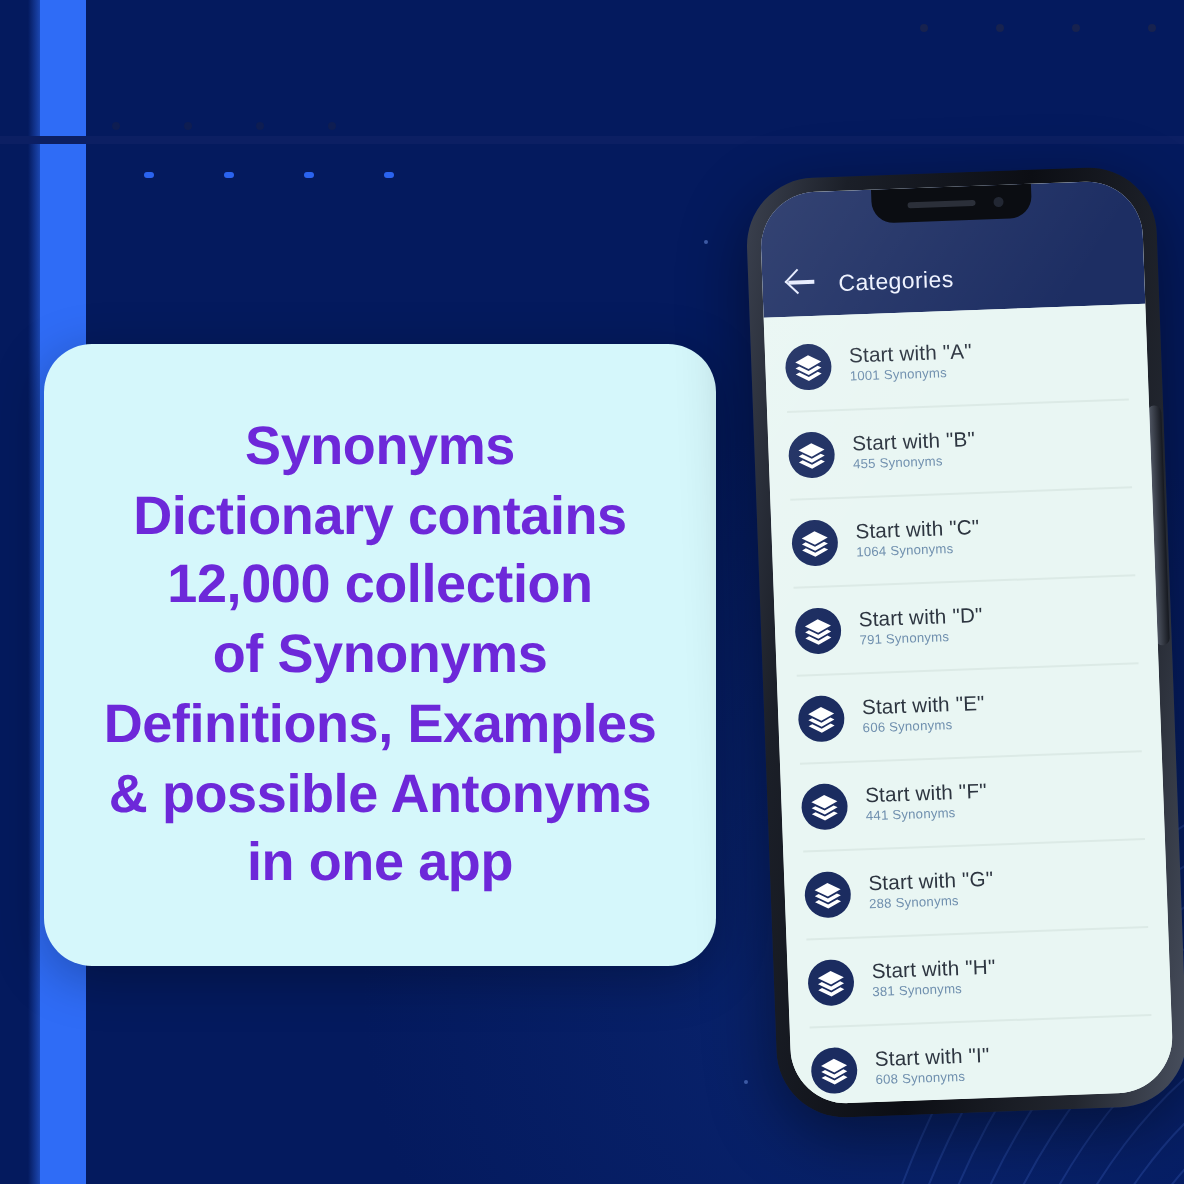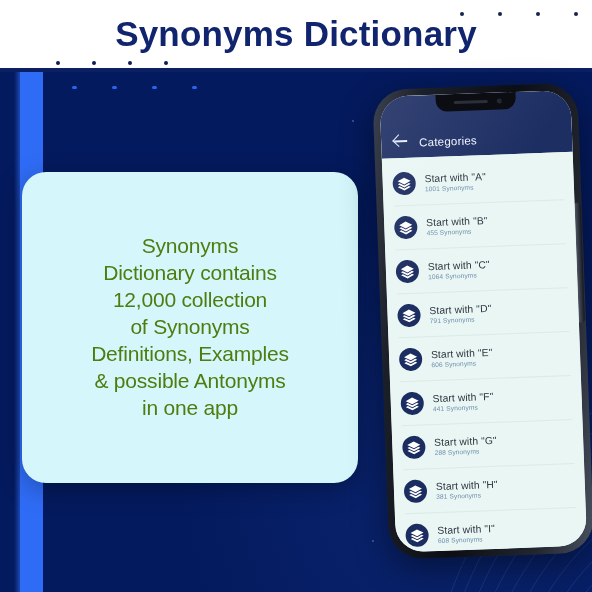--- a/index.html
+++ b/index.html
@@ -48,22 +48,22 @@
 
   
   .card{
     position:absolute;left:22px;top:172px;width:336px;height:311px;
     background:#d5f7fb;border-radius:24px;
     box-shadow:0 6px 26px rgba(0,0,0,.28);
     display:flex;align-items:center;justify-content:center;
     padding:10px 14px;box-sizing:border-box;
   }
   .card-text{
-    text-align:center;color:#4d7c0f;
-    font-size:21px;line-height:1.285;font-weight:400;letter-spacing:-.2px;
+    text-align:center;color:#6d28d9;
+    font-size:27px;line-height:1.285;font-weight:700;letter-spacing:-.2px;
     white-space:pre-line;
   }
 
   
   .phone{
     position:absolute;left:381px;top:86px;width:218px;height:480px;
     transform:rotate(-2.1deg);
   }
   .phone-body{
     position:absolute;left:0;top:0;width:205px;height:470px;
@@ -148,23 +148,20 @@
     <span class="speck" style="left:578px;top:206px;"></span>
     <span class="speck" style="left:496px;top:452px;"></span>
     <span class="speck" style="left:556px;top:398px;"></span>
     <span class="speck" style="left:584px;top:500px;"></span>
     <span class="speck" style="left:372px;top:540px;"></span>
     <span class="speck" style="left:352px;top:120px;"></span>
   </div>
 
   <div class="accent-bar"></div>
 
-  <div class="header">
-    <div class="header-title">Synonyms Dictionary</div>
-  </div>
   <div class="header-rule"></div>
 
   <div class="dotrow dots-right">
     <span class="d"></span>
       <span class="d"></span>
       <span class="d"></span>
       <span class="d"></span>
   </div>
   <div class="dotrow dots-left">
     <span class="d"></span>

